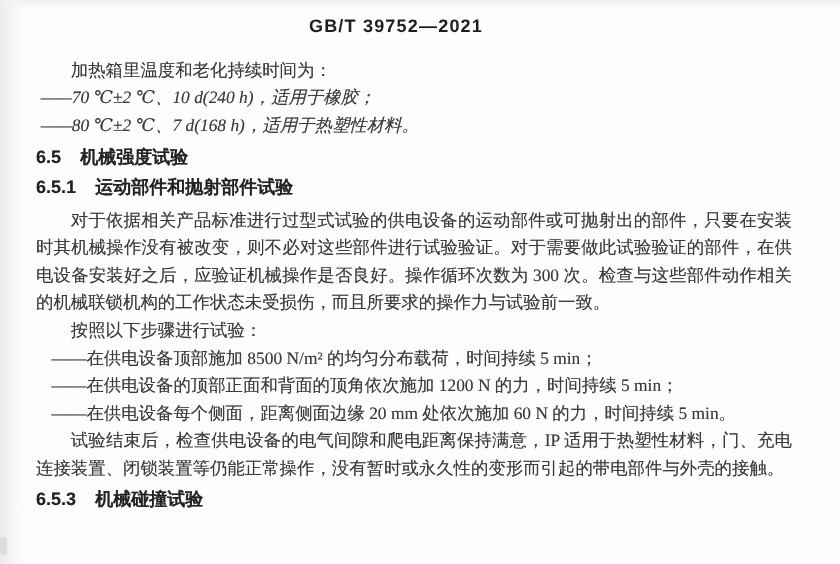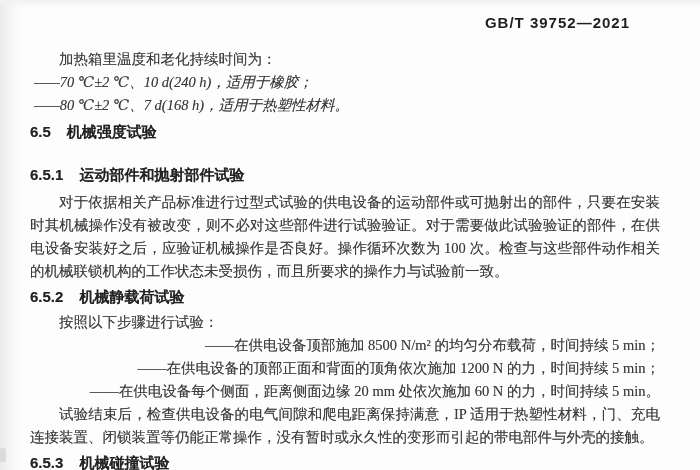--- a/index.html
+++ b/index.html
@@ -13,21 +13,21 @@
     width: 700px; height: 470px;
     box-sizing: border-box;
     padding: 14px 40px 0 30px;
     background-color: #fdfdfd;
     background-image:
       linear-gradient(to bottom, #f1f1f1 0, rgba(255,255,255,0) 8px),
       linear-gradient(to right, #eaeaea 0, #f8f8f8 12px, #fdfdfd 24px);
     color: #3b3b3b;
   }
   .header-row {
-    text-align: right;
+    text-align: center;
     padding-right: 30px;
     height: 18px;
     line-height: 18px;
   }
   .std-code {
     font-family: "Liberation Sans", "DejaVu Sans", sans-serif;
     font-weight: 600;
     font-size: 15px;
     letter-spacing: 1px;
     color: #1e1e1e;
@@ -36,30 +36,30 @@
     margin: 0;
     font-size: 14.5px;
     line-height: 23px;
     color: #3b3b3b;
     text-shadow: 0 0 0.4px rgba(70,70,70,0.55);
   }
   .intro-lead { margin-top: 16px; }
   .indent { text-indent: 2em; }
   .justify { text-align: justify; }
   .dash-item { padding-left: 4px; font-style: italic; }
-  .step { padding-left: 13px; text-align: right; }
+  .step { padding-left: 13px; }
   .heading {
     font-family: "Liberation Sans", "DejaVu Sans", sans-serif;
     font-weight: bold;
     font-size: 15px;
     line-height: 21px;
     color: #232323;
     text-shadow: 0 0 0.4px rgba(40,40,40,0.5);
   }
-  .h-65  { margin: 4px 0 22px; }
+  .h-65  { margin: 4px 0 4px; }
   .h-651 { margin: 0 0 6px; }
   .h-652 { margin: 3px 0 4px; }
   .h-653 { margin: 3px 0 0; }
   .heading .num { display: inline-block; margin-right: 16px; }
   .smudge {
     position: absolute;
     left: 0; top: 448px;
     width: 6px; height: 14px;
     background: #cdcdcd;
     opacity: 0.55;
@@ -82,25 +82,22 @@
   <p class="dash-item">——80 ℃±2 ℃、7 d(168 h)，适用于热塑性材料。</p>
 
   <div class="heading h-65">
     <span class="num">6.5</span><span>机械强度试验</span>
   </div>
 
   <div class="heading h-651">
     <span class="num">6.5.1</span><span>运动部件和抛射部件试验</span>
   </div>
 
-  <p class="indent justify">对于依据相关产品标准进行过型式试验的供电设备的运动部件或可抛射出的部件，只要在安装时其机械操作没有被改变，则不必对这些部件进行试验验证。对于需要做此试验验证的部件，在供电设备安装好之后，应验证机械操作是否良好。操作循环次数为 100 次。检查与这些部件动作相关的机械联锁机构的工作状态未受损伤，而且所要求的操作力与试验前一致。</p>
+  <p class="indent justify">对于依据相关产品标准进行过型式试验的供电设备的运动部件或可抛射出的部件，只要在安装时其机械操作没有被改变，则不必对这些部件进行试验验证。对于需要做此试验验证的部件，在供电设备安装好之后，应验证机械操作是否良好。操作循环次数为 300 次。检查与这些部件动作相关的机械联锁机构的工作状态未受损伤，而且所要求的操作力与试验前一致。</p>
 
-  <div class="heading h-652">
-    <span class="num">6.5.2</span><span>机械静载荷试验</span>
-  </div>
 
   <p class="indent">按照以下步骤进行试验：</p>
 
   <p class="step">——在供电设备顶部施加 8500 N/m² 的均匀分布载荷，时间持续 5 min；</p>
 
   <p class="step">——在供电设备的顶部正面和背面的顶角依次施加 1200 N 的力，时间持续 5 min；</p>
 
   <p class="step">——在供电设备每个侧面，距离侧面边缘 20 mm 处依次施加 60 N 的力，时间持续 5 min。</p>
 
   <p class="indent justify">试验结束后，检查供电设备的电气间隙和爬电距离保持满意，IP 适用于热塑性材料，门、充电连接装置、闭锁装置等仍能正常操作，没有暂时或永久性的变形而引起的带电部件与外壳的接触。</p>

